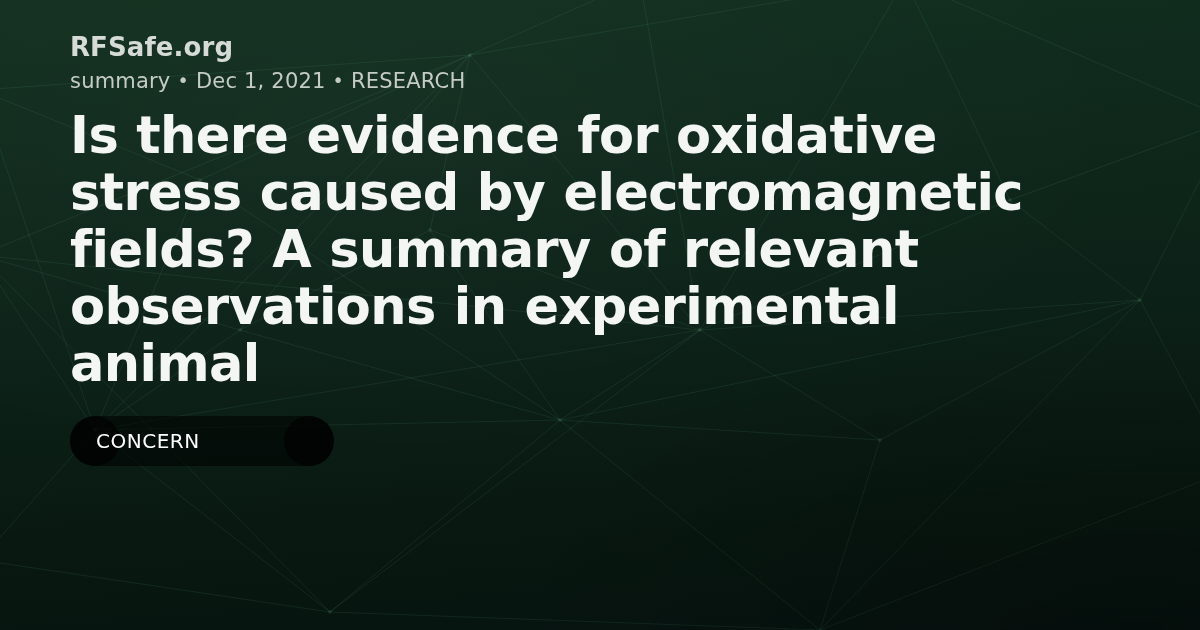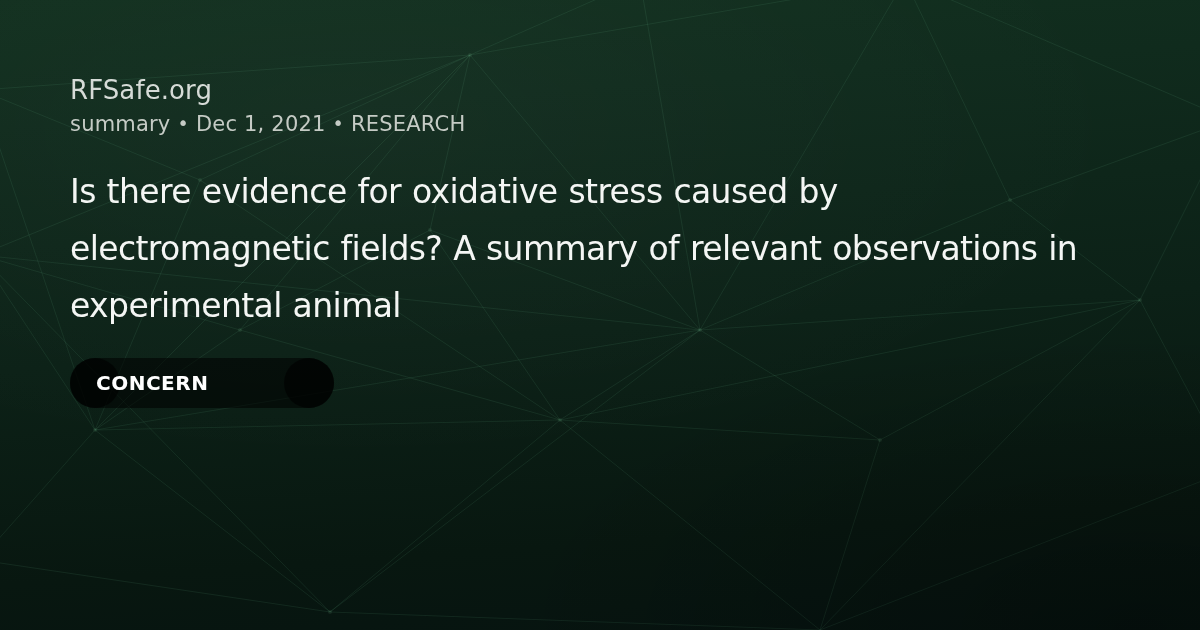--- a/index.html
+++ b/index.html
@@ -22,40 +22,39 @@
                radial-gradient(90% 80% at 95% 100%, rgba(0,0,0,0.30) 0%, rgba(0,0,0,0) 60%);
     pointer-events:none;
   }
   #content {
     position:absolute;
     left:70px; top:32px;
     width:1060px;
   }
   #sitename {
     font-family:"DejaVu Sans", sans-serif;
-    font-size:26px; font-weight:400;
+    font-size:26px; font-weight:700;
     color:#d6dbd7;
     letter-spacing:0.1px;
     line-height:30px;
-    margin-top:43px;
   }
   #meta {
     margin-top:6px;
     font-size:21px; font-weight:400;
     color:#c5cbc5;
     line-height:26px;
     letter-spacing:0.2px;
   }
   #meta .sep { padding:0 7px; font-size:19px; position:relative; top:-1px; }
   #title {
-    margin-top:26px;
+    margin-top:13px;
     width:1035px;
     font-family:"DejaVu Sans", sans-serif;
-    font-weight:400;
-    font-size:33px;
+    font-weight:700;
+    font-size:51px;
     line-height:57px;
     color:#f4f6f4;
     letter-spacing:-0.6px;
     word-spacing:1px;
   }
   #badge-wrap { margin-top:24px; }
   #badge {
     position:relative;
     display:inline-flex;
     align-items:center;
@@ -69,21 +68,21 @@
   #badge::before, #badge::after {
     content:""; position:absolute; top:0;
     width:50px; height:50px; border-radius:50%;
     background:rgba(0,0,0,0.62);
   }
   #badge::before { left:0; }
   #badge::after  { right:0; }
   #badge-label {
     position:relative; z-index:2;
     font-family:"DejaVu Sans", sans-serif;
-    font-size:20px; font-weight:700;
+    font-size:20px; font-weight:400;
     color:#ffffff;
     letter-spacing:0.5px;
   }
 </style>
 </head>
 <body>
 
 <div id="card">
 
   <svg id="net" viewBox="0 0 1200 630" preserveAspectRatio="none" aria-hidden="true">

